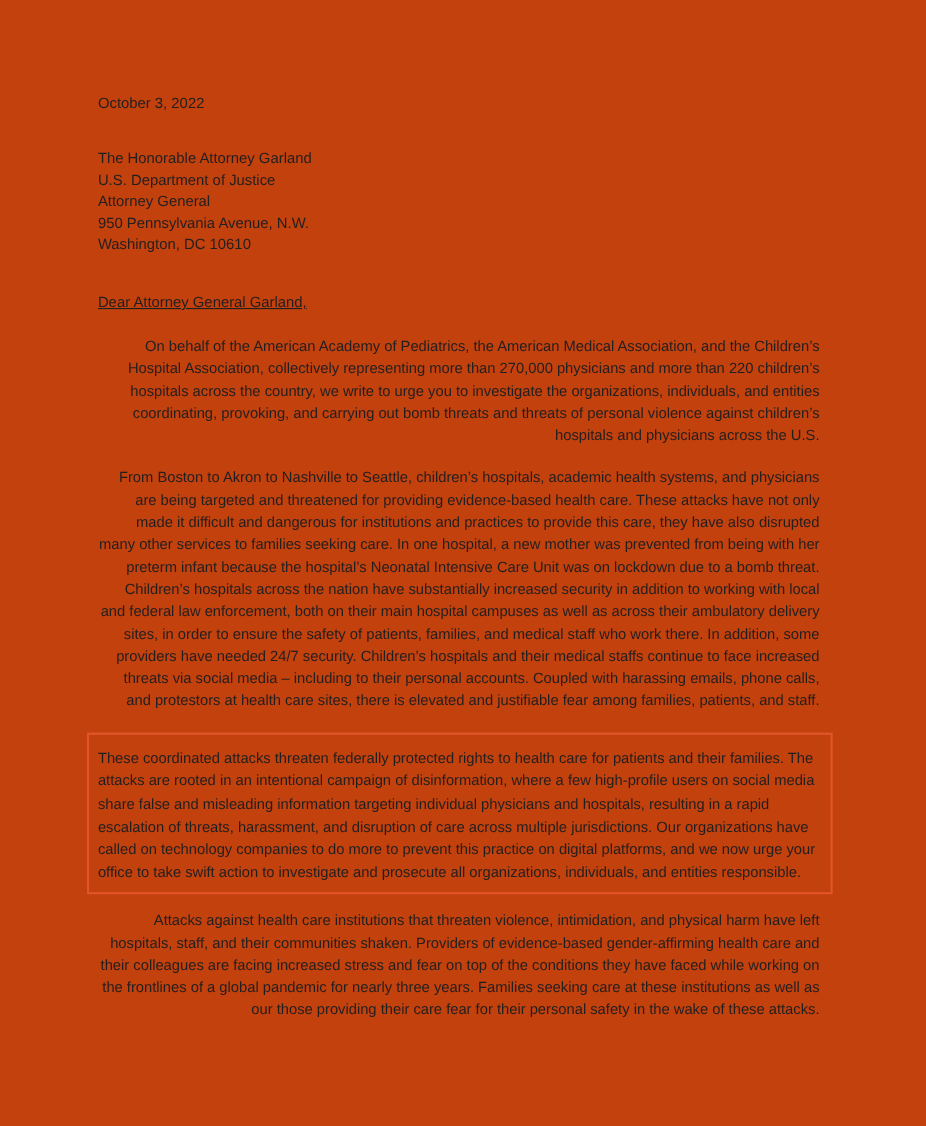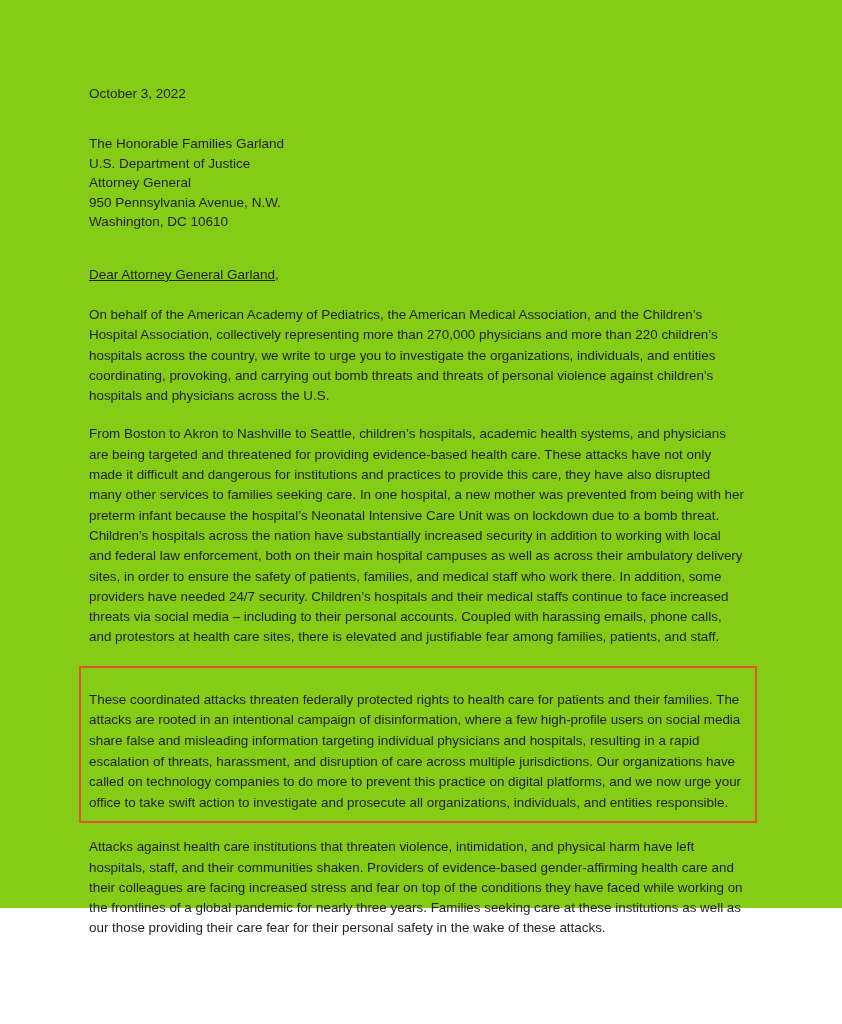--- a/index.html
+++ b/index.html
@@ -13,22 +13,22 @@
     font-family: "Liberation Sans", sans-serif;
     color: #231f20;
     position: relative;
     overflow: hidden;
   }
   .page {
     position: absolute;
     left: 0;
     top: 0;
     width: 842px;
-    height: 908px;
-    background: #84cc16;
+    height: 1024px;
+    background: #c2410c;
   }
   .content {
     position: absolute;
     left: 89px;
     top: 84px;
     width: 656px;
   }
   .date {
     font-size: 13.5px;
     line-height: 20px;
@@ -48,26 +48,26 @@
     font-size: 13.5px;
     line-height: 20px;
     margin: 0 0 20px 0;
     color: #231f20;
     text-decoration: underline;
   }
   p.body-par {
     font-size: 13.4px;
     line-height: 20.3px;
     margin: 0 0 18px 0;
-    text-align: left;
+    text-align: right;
     color: #231f20;
   }
   .highlight-box {
     border: 2px solid #e2542a;
-    padding: 22px 10px 8px 8px;
+    padding: 12px 10px 8px 8px;
     margin: 0 0 14px -10px;
     width: 656px;
     box-sizing: content-box;
   }
   .highlight-box p {
     font-size: 13.4px;
     line-height: 20.6px;
     margin: 0;
     color: #231f20;
   }
@@ -77,21 +77,21 @@
 </style>
 </head>
 <body>
 
 <div class="page">
   <div class="content">
 
     <div class="date">October 3, 2022</div>
 
     <div class="address">
-      <div>The Honorable Families Garland</div>
+      <div>The Honorable Attorney Garland</div>
       <div>U.S. Department of Justice</div>
       <div>Attorney General</div>
       <div>950 Pennsylvania Avenue, N.W.</div>
       <div>Washington, DC 10610</div>
     </div>
 
     <div class="salutation">Dear Attorney General Garland,</div>
 
     <p class="body-par">On behalf of the American Academy of Pediatrics, the American Medical Association, and the Children’s Hospital Association, collectively representing more than 270,000 physicians and more than 220 children’s hospitals across the country, we write to urge you to investigate the organizations, individuals, and entities coordinating, provoking, and carrying out bomb threats and threats of personal violence against children’s hospitals and physicians across the U.S.</p>
 

